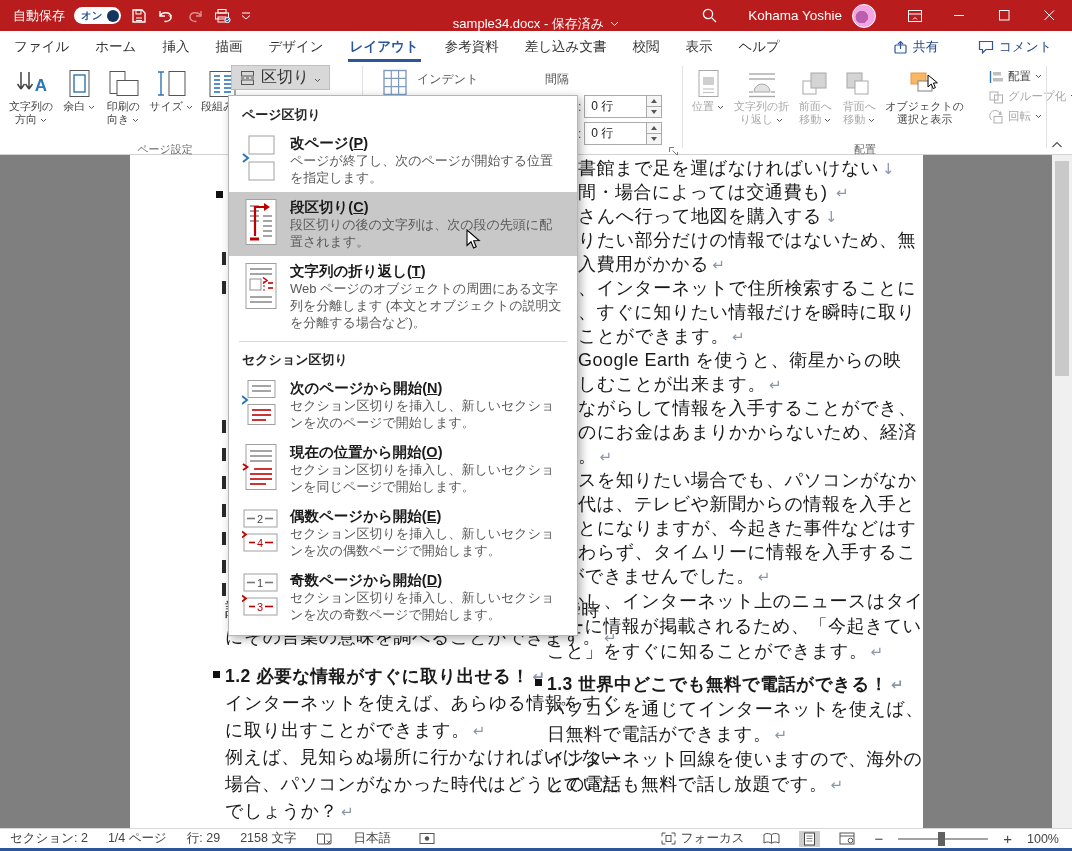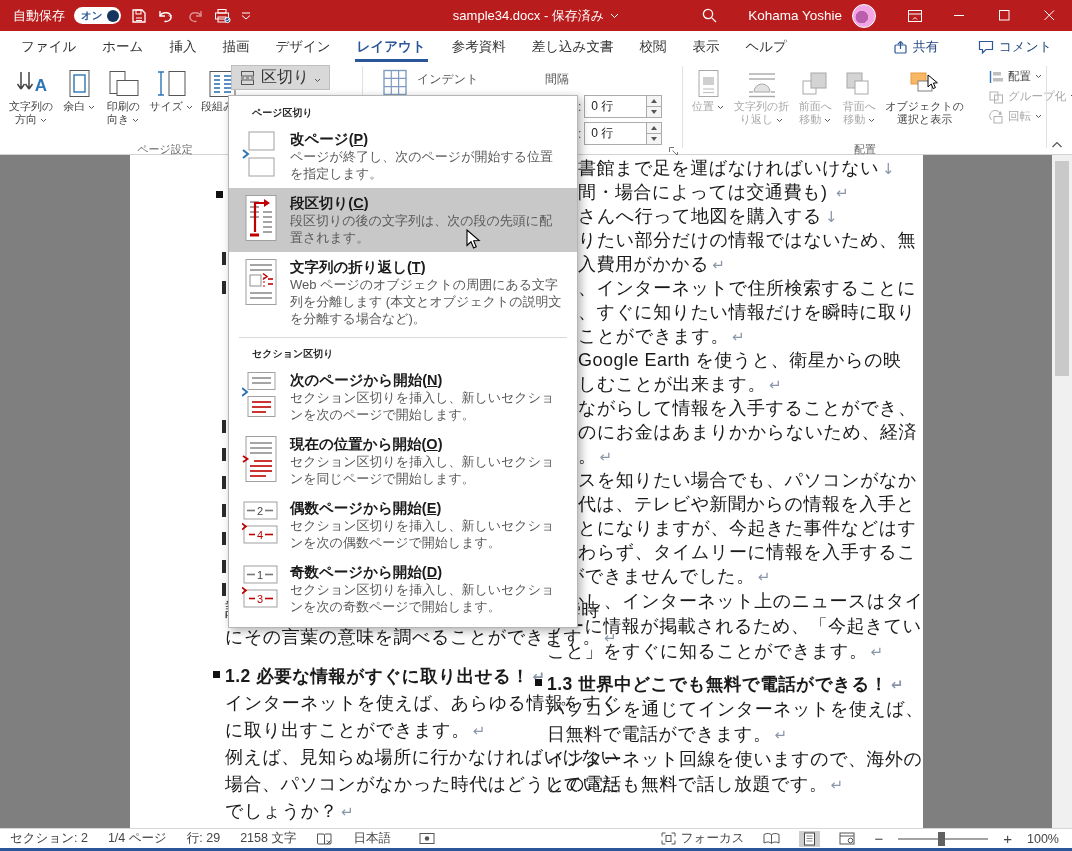--- a/index.html
+++ b/index.html
@@ -7,27 +7,27 @@
 body{position:relative}
 svg{display:block}
 
 #titlebar{position:absolute;top:0;left:0;width:1072px;height:31px;background:#b91c1c;color:#fff;display:flex;align-items:center;font-size:13px}
 .tb-left{display:flex;align-items:center;gap:9px;padding-left:13px}
 .tb-ic{display:flex;align-items:center;gap:2px;cursor:default}
 .tb-ic.dim{opacity:.5}
 .toggle{display:flex;align-items:center;background:#fff;border-radius:9px;height:17px;padding:0 2px 0 7px;gap:4px}
 .tg-txt{color:#2b579a;font-size:10.5px;font-weight:bold}
 .tg-knob{width:12px;height:12px;border-radius:50%;background:#16355e}
-.tb-title{position:absolute;left:0;right:0;top:0;height:31px;display:flex;align-items:center;justify-content:center;gap:6px;pointer-events:none}
+.tb-title{position:absolute;left:0;right:0;top:8px;height:31px;display:flex;align-items:center;justify-content:center;gap:6px;pointer-events:none}
 .tb-right{margin-left:auto;display:flex;align-items:center;height:31px}
 .tb-user{font-size:13.5px;margin:0 10px 0 26px}
 .avatar{width:24px;height:24px;border-radius:50%;background:radial-gradient(circle at 40% 55%,#b95fae 0 34%,#f2a7e4 36%);border:1px solid #fff;margin-right:16px}
 .wctl{width:45px;height:31px;display:flex;align-items:center;justify-content:center}
 
-#tabrow{position:absolute;top:31px;left:0;width:1072px;height:31px;background:#fff;display:flex;align-items:center;padding-left:8px}
+#tabrow{position:absolute;top:31px;left:0;width:1072px;height:31px;background:#fff;display:flex;align-items:center;padding-left:1px}
 .tab{height:31px;display:flex;align-items:center;padding:0 13px;font-size:13.5px;color:#333;position:relative;white-space:nowrap}
 .tab.active{color:#2b579a;font-weight:bold}
 .tab.active::after{content:"";position:absolute;left:11px;right:11px;bottom:0;height:3px;background:#2b579a}
 #tab-right{margin-left:auto;display:flex;align-items:center;gap:23px;padding-right:12px}
 .tr-btn{display:flex;align-items:center;gap:5px;font-size:13px;color:#24477f;padding:3px 8px}
 
 #ribbon{position:absolute;top:62px;left:0;width:1072px;height:93px;background:#fff;border-bottom:1px solid #d2d2d2}
 .biggroup{position:absolute;top:1px;display:flex;align-items:flex-start}
 .bigbtn{display:flex;flex-direction:column;align-items:center;padding:4px 4px 1px;border-radius:2px}
 .bigbtn .bicon{height:33px;display:flex;align-items:center}
@@ -66,21 +66,21 @@
 .dline.heading{font-family:"DejaVu Sans","Liberation Sans",sans-serif;font-weight:bold;position:relative;font-size:17.5px}
 #col-left .dline.heading{margin-top:12px}
 #col-right .dline.heading{margin-top:8px}
 .dline.heading::before{content:"";position:absolute;left:-12px;top:7px;width:7px;height:7px;background:#111}
 .pmark{color:#8a97a8;font-family:"DejaVu Sans",sans-serif;font-size:15px;margin-left:3px;letter-spacing:0}
 .secdots{display:inline-block;width:158px;height:4px;border-bottom:2px dotted #444;margin-left:10px}
 .sliver{position:absolute;width:4px;height:13px;background:#2a2a2a}
 #hiddenbullet{position:absolute;left:86px;top:36px;width:7px;height:7px;background:#111}
 
 #breaks-menu{position:absolute;left:228px;top:95px;width:350px;background:#fff;border:1px solid #b5b5b5;box-shadow:3px 3px 9px rgba(0,0,0,.3);z-index:60;padding:3px 0 6px}
-.menu-hdr{font-size:10px;font-weight:bold;color:#262626;padding:7px 0 4px 23px}
+.menu-hdr{font-size:13px;font-weight:bold;color:#262626;padding:7px 0 4px 13px}
 .menu-item{display:flex;align-items:flex-start;padding:6px 8px 6px 13px;gap:10px}
 .menu-item.hl{background:#c8c8c8}
 .mi-icon{flex:0 0 38px}
 .mi-text{flex:1}
 .mi-label{display:block;font-size:14.5px;font-weight:bold;color:#1a1a1a;line-height:18px}
 .mi-desc{display:block;font-size:13px;color:#595959;line-height:17px;max-width:274px}
 .menu-sep{border-top:1px solid #d9d9d9;margin:4px 10px 2px}
 
 #cursor{position:absolute;left:466px;top:229px;z-index:200}
 

